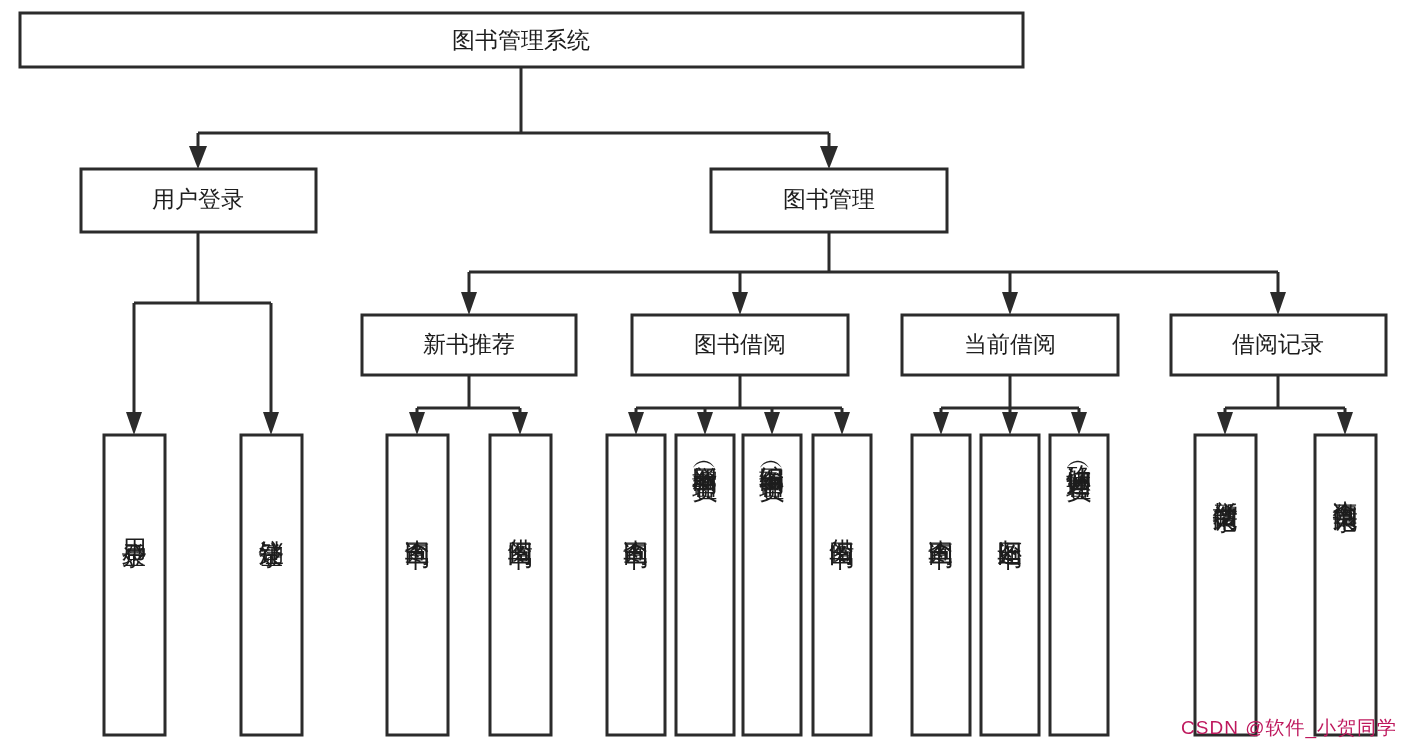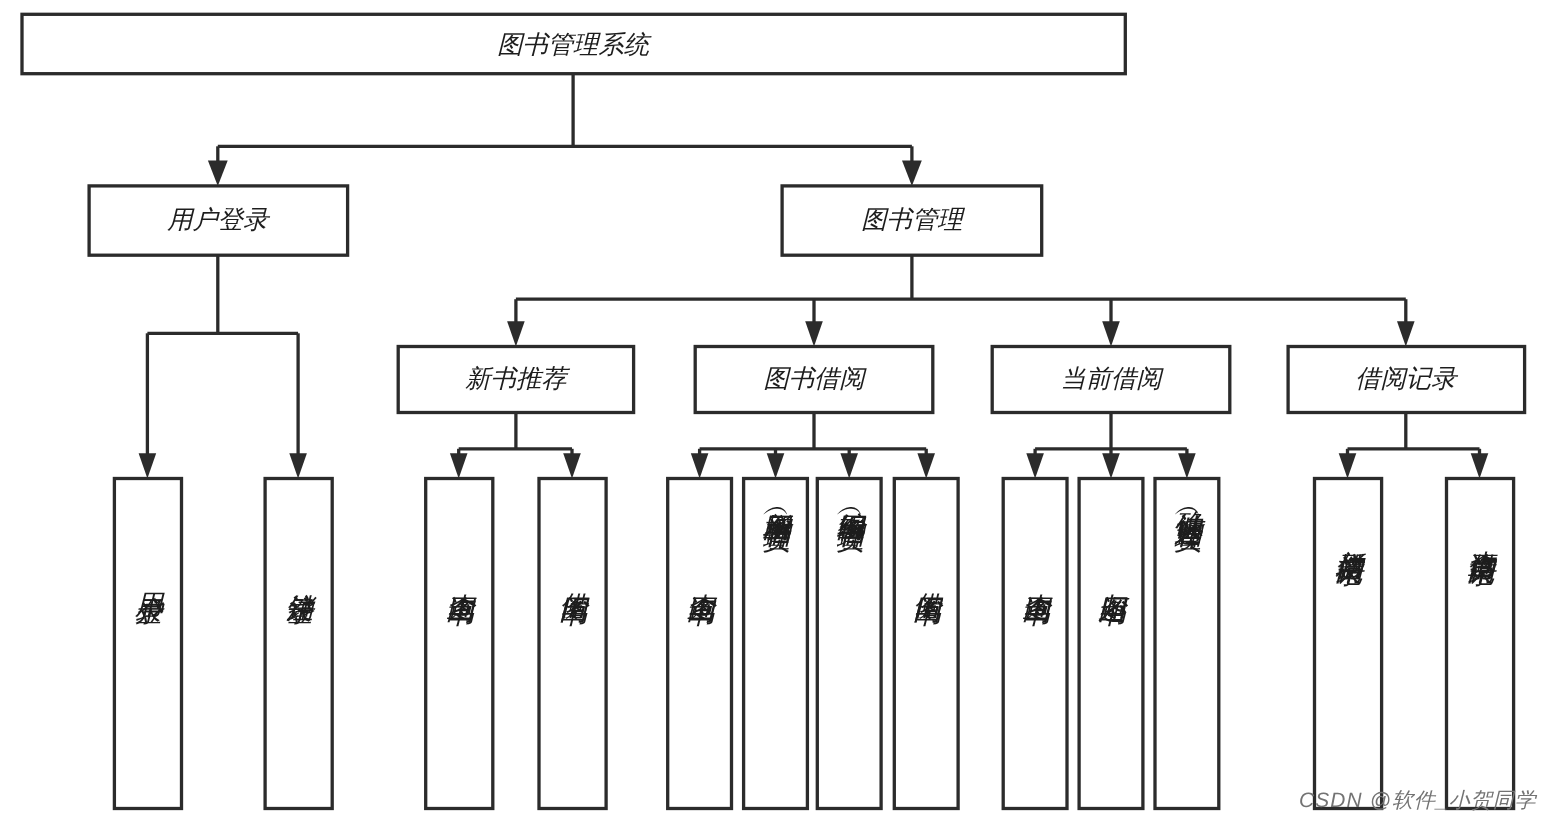--- a/index.html
+++ b/index.html
@@ -10,21 +10,20 @@
   }
   body {
     font-family: "Liberation Sans", "DejaVu Sans", sans-serif;
   }
   #diagram-root {
     position: relative;
     width: 1405px;
     height: 747px;
     background: #ffffff;
     overflow: hidden;
-    font-style: italic;
   }
   svg#structure-chart {
     display: block;
     width: 1405px;
     height: 747px;
   }
   .node-box {
     fill: #ffffff;
     stroke: #2b2b2b;
     stroke-width: 3;
@@ -68,21 +67,21 @@
     letter-spacing: 2px;
     color: #1d1d1d;
     white-space: nowrap;
   }
   .watermark {
     position: absolute;
     right: 8px;
     bottom: 6px;
     font-family: "Liberation Sans", "DejaVu Sans", sans-serif;
     font-size: 19px;
-    color: #737373;
+    color: #be185d;
     letter-spacing: 1px;
     white-space: nowrap;
     user-select: none;
     margin-left: 27px;
   }
 </style>
 </head>
 <body>
 
 <div id="diagram-root">

